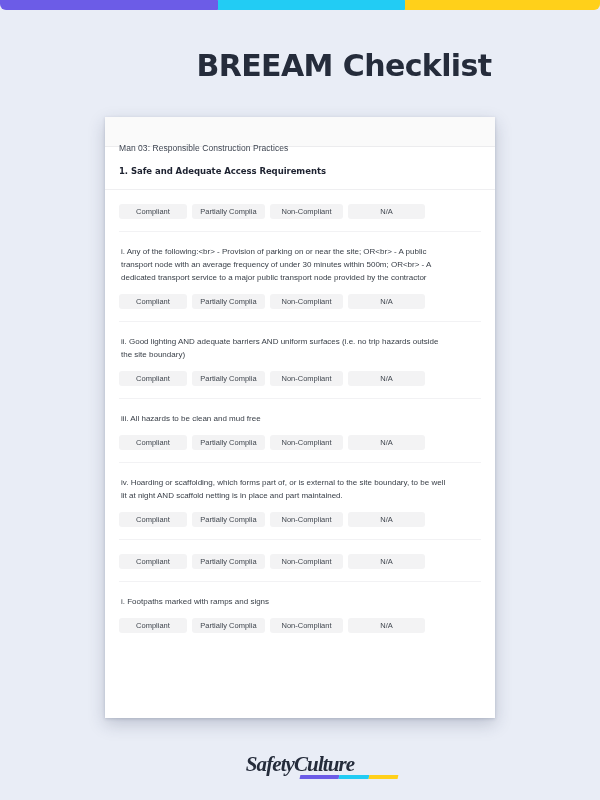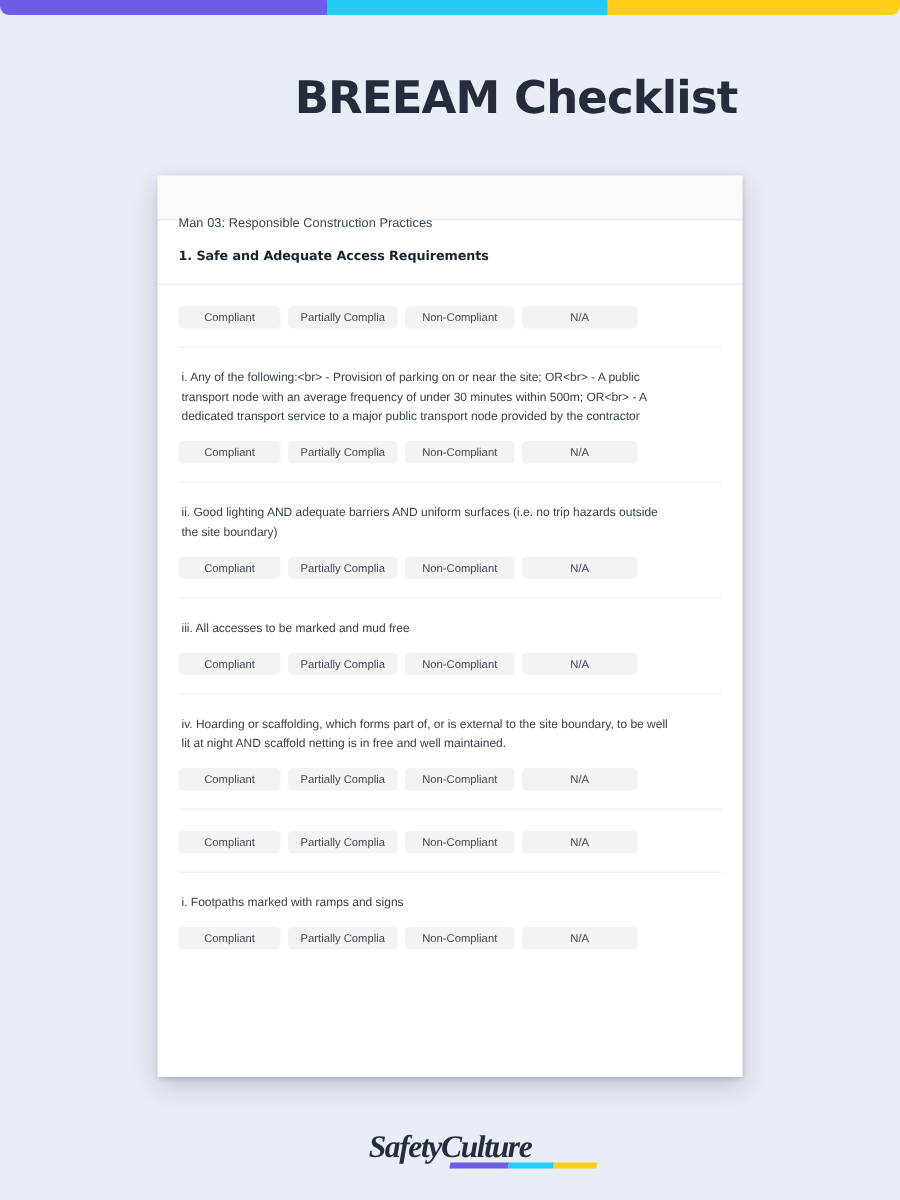--- a/index.html
+++ b/index.html
@@ -206,30 +206,30 @@
       <div class="question">
         <div class="q-text">ii. Good lighting AND adequate barriers AND uniform surfaces (i.e. no trip hazards outside the site boundary)</div>
         <div class="q-options">
           <div class="opt w0">Compliant</div>
           <div class="opt w1">Partially Complia</div>
           <div class="opt w2">Non-Compliant</div>
           <div class="opt w3">N/A</div>
         </div>
       </div>
       <div class="question">
-        <div class="q-text">iii. All accesses to be marked and mud free</div>
-        <div class="q-options">
-          <div class="opt w0">Compliant</div>
-          <div class="opt w1">Partially Complia</div>
-          <div class="opt w2">Non-Compliant</div>
-          <div class="opt w3">N/A</div>
-        </div>
-      </div>
-      <div class="question">
-        <div class="q-text">iv. Hoarding or scaffolding, which forms part of, or is external to the site boundary, to be well lit at night AND scaffold netting is in free and well maintained.</div>
+        <div class="q-text">iii. All hazards to be clean and mud free</div>
+        <div class="q-options">
+          <div class="opt w0">Compliant</div>
+          <div class="opt w1">Partially Complia</div>
+          <div class="opt w2">Non-Compliant</div>
+          <div class="opt w3">N/A</div>
+        </div>
+      </div>
+      <div class="question">
+        <div class="q-text">iv. Hoarding or scaffolding, which forms part of, or is external to the site boundary, to be well lit at night AND scaffold netting is in place and part maintained.</div>
         <div class="q-options">
           <div class="opt w0">Compliant</div>
           <div class="opt w1">Partially Complia</div>
           <div class="opt w2">Non-Compliant</div>
           <div class="opt w3">N/A</div>
         </div>
       </div>
       <div class="question">
         <div class="q-options">
           <div class="opt w0">Compliant</div>

